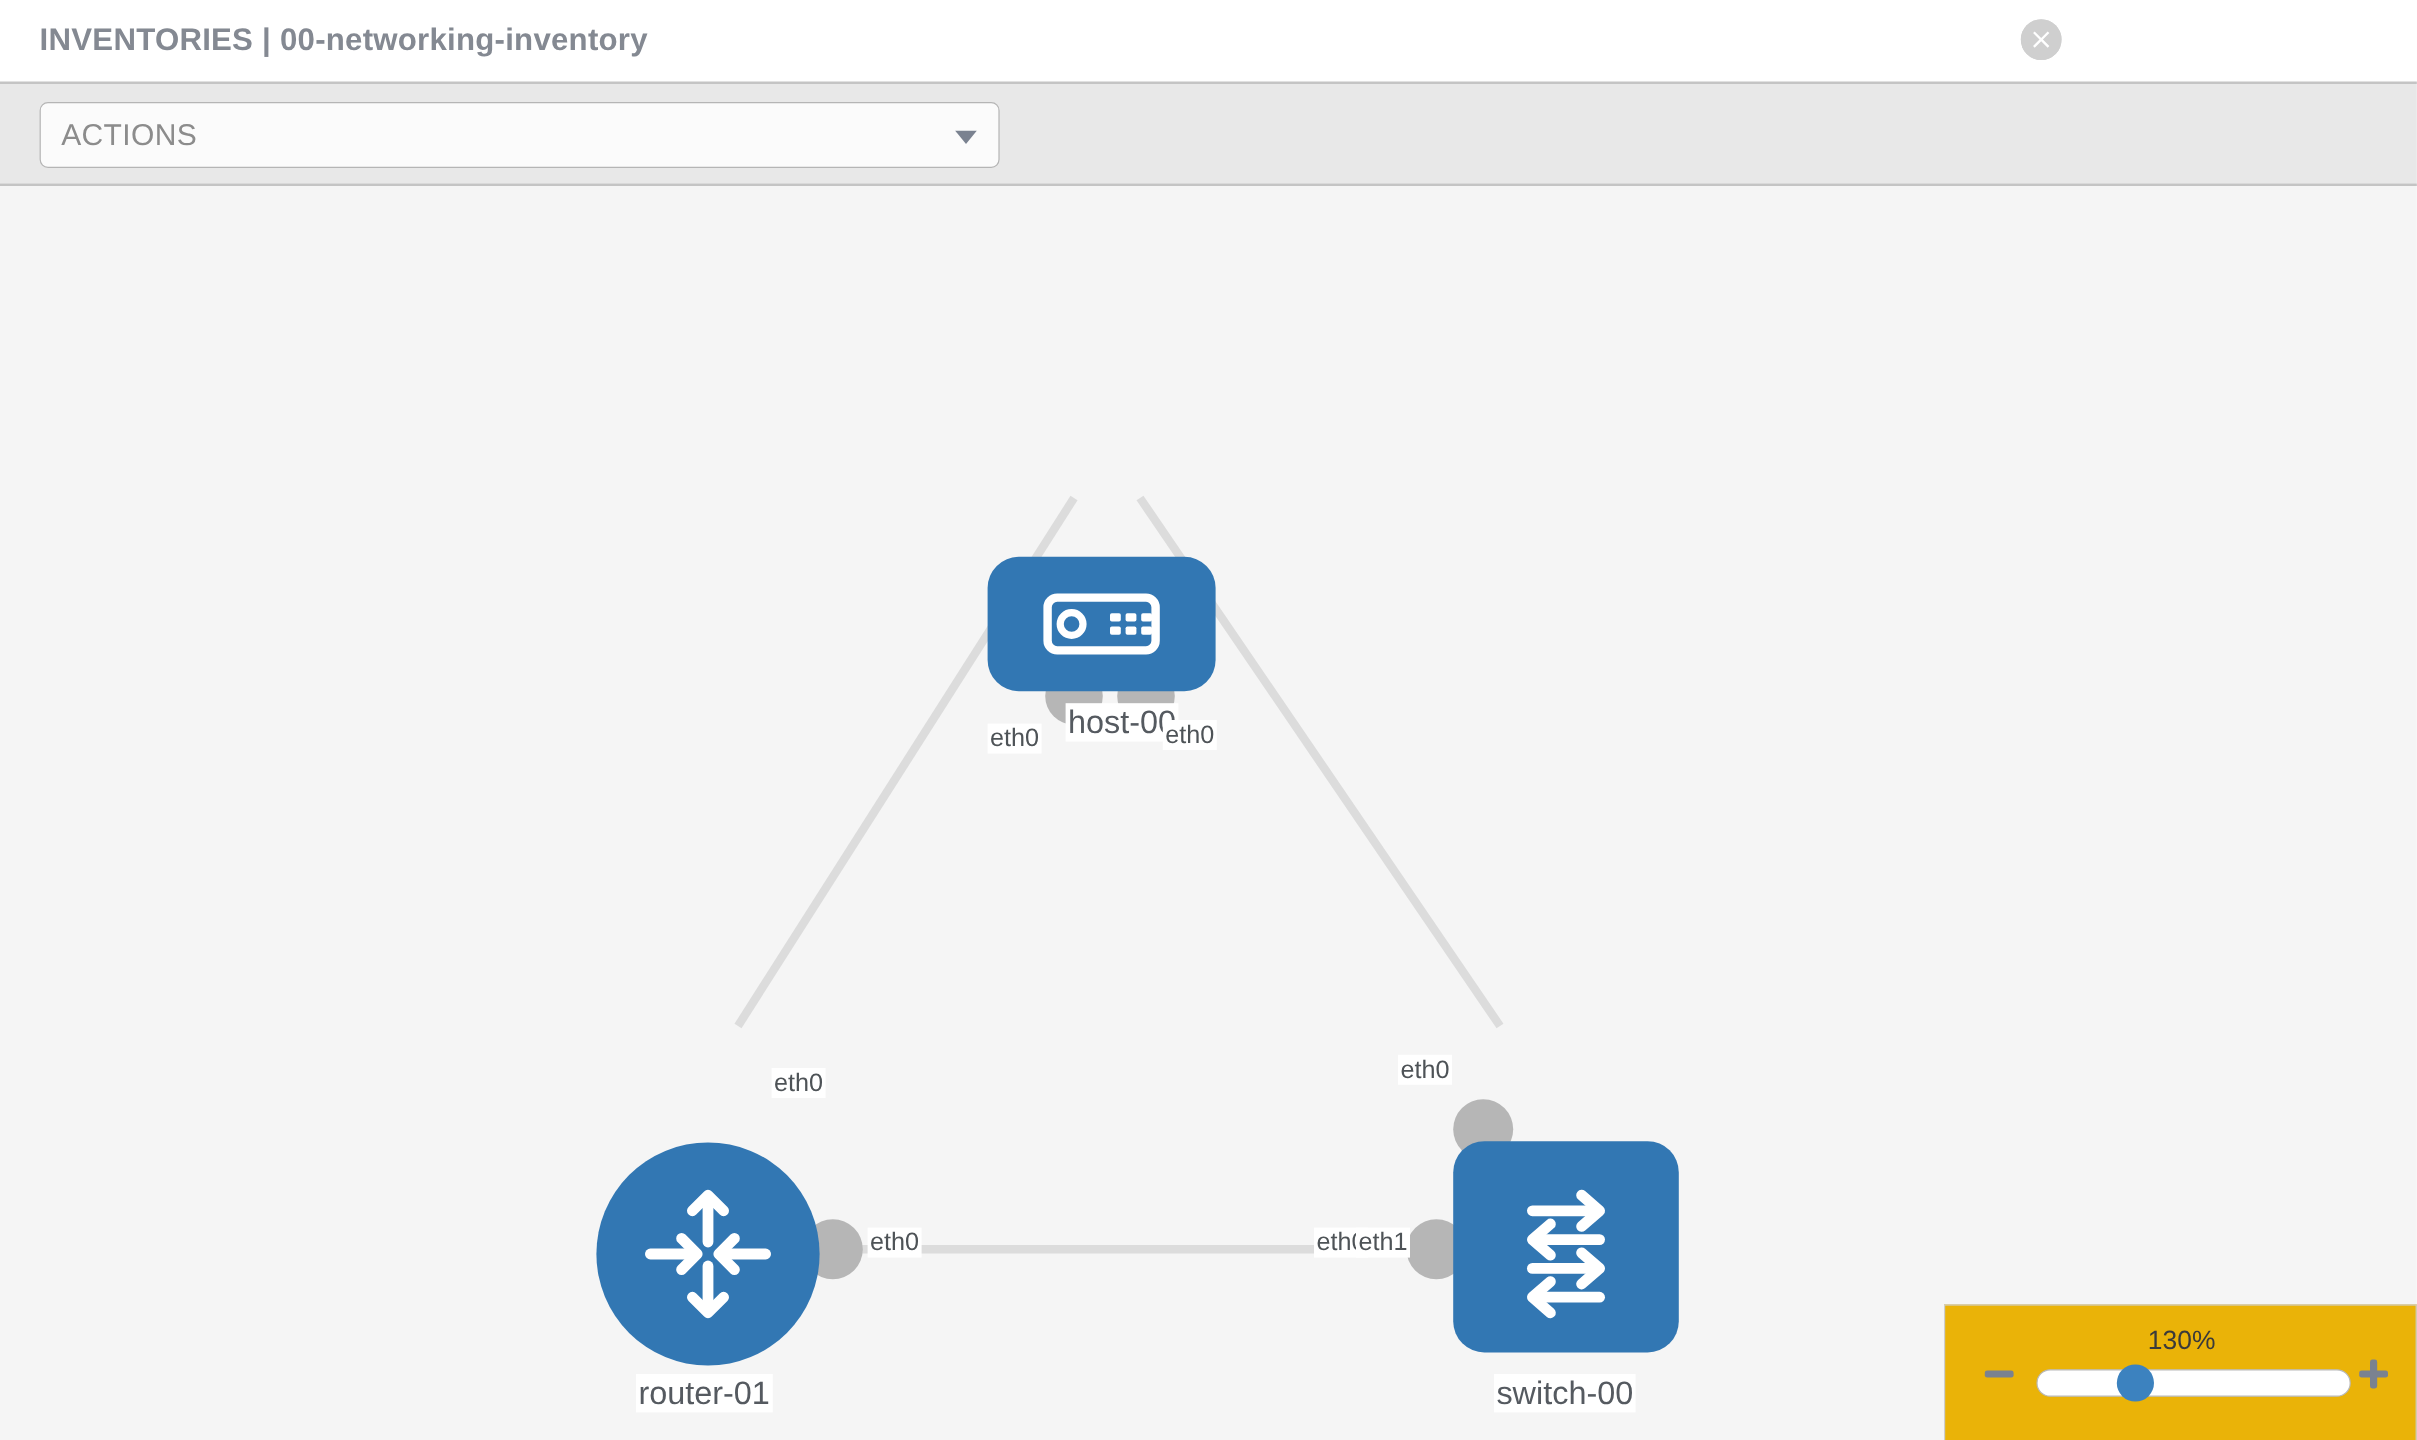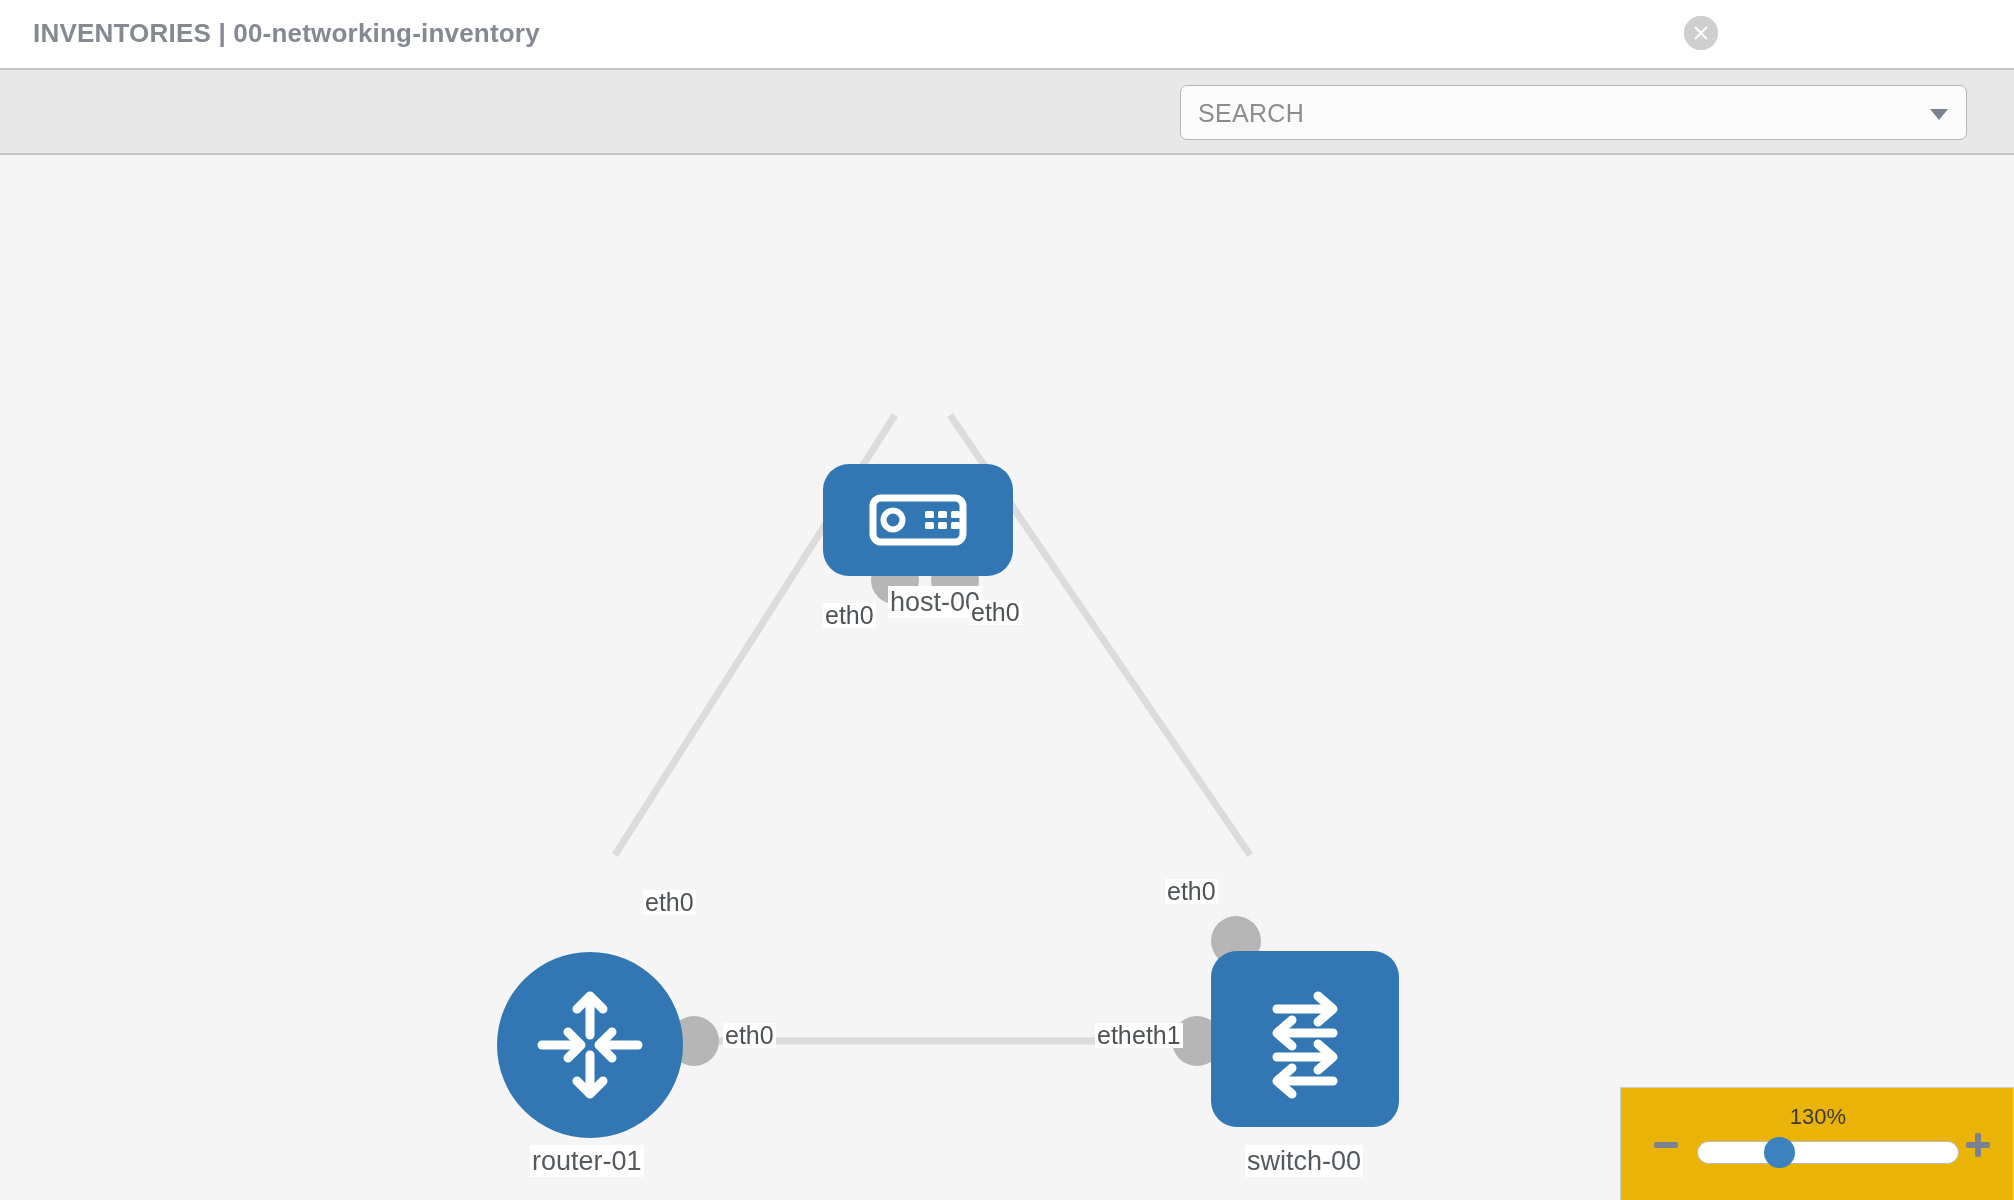--- a/index.html
+++ b/index.html
@@ -143,21 +143,21 @@
     font-size: 27px;
     line-height: 32px;
     white-space: nowrap;
     padding: 0 2px;
     cursor: pointer;
   }
   .iface-label {
     position: absolute;
     background: #ffffff;
     color: #4e5357;
-    font-size: 25px;
+    font-size: 21px;
     line-height: 25px;
     white-space: nowrap;
     padding: 0 2px;
   }
 
   
   .zoom-widget {
     position: absolute;
     left: 1620px;
     top: 1087px;
@@ -216,44 +216,44 @@
   <div class="close-btn">
     <svg width="34" height="34" viewBox="0 0 34 34" aria-hidden="true">
       <circle cx="17" cy="17" r="17" fill="#cfcfcf"></circle>
       <path d="M11.6 10.2 L17 15.6 L22.4 10.2 L23.8 11.6 L18.4 17 L23.8 22.4 L22.4 23.8 L17 18.4 L11.6 23.8 L10.2 22.4 L15.6 17 L10.2 11.6 Z" fill="#ffffff"></path>
     </svg>
   </div>
 </div>
 
 <div class="toolbar">
 
+  <div class="actions-select">
+    <span class="lbl">ACTIONS</span>
+    <span class="caret"></span>
+  </div>
 
   <div class="tool-icon wrench">
     <svg width="40" height="40" viewBox="0 0 40 40" aria-hidden="true">
       <g fill="#868c96">
         <path d="M29.6 6.4 c-4.6 -1.6 -9.6 1.8 -9.6 7.0 0 1.0 0.2 1.9 0.5 2.7 L7.6 28.6 c-1.3 1.3 -1.3 3.4 0 4.7 1.3 1.3 3.4 1.3 4.7 0 L25.2 20.4 c0.9 0.4 1.9 0.6 3.0 0.6 4.2 0 7.6 -3.4 7.6 -7.6 0 -1.3 -0.3 -2.5 -0.9 -3.5 l-4.3 4.3 -3.9 -0.8 -0.8 -3.9 4.3 -4.3 z M10.0 31.6 a1.7 1.7 0 1 1 0 -3.4 1.7 1.7 0 0 1 0 3.4 z"></path>
       </g>
     </svg>
   </div>
 
   <div class="tool-icon key">
     <svg width="40" height="40" viewBox="0 0 40 40" aria-hidden="true">
       <g fill="none" stroke="#868c96" stroke-width="3.4" stroke-linecap="round">
         <circle cx="14.5" cy="14.5" r="6.6"></circle>
         <path d="M19.3 19.3 L33.0 32.2"></path>
         <path d="M28.0 27.2 L31.6 23.7"></path>
         <path d="M32.3 31.4 L35.3 28.4"></path>
       </g>
     </svg>
   </div>
 
-  <div class="search-select">
-    <span class="lbl">SEARCH</span>
-    <span class="caret"></span>
-  </div>
 </div>
 
 <div class="canvas">
 
   <svg id="topology-svg" viewBox="0 0 2014 1045" aria-hidden="true">
     <defs>
 
       <g id="glyph-server">
         <rect x="-45" y="-22" width="90" height="44" rx="8" ry="8" fill="none" stroke="#ffffff" stroke-width="7"></rect>
         <circle cx="-25" cy="0" r="9.5" fill="none" stroke="#ffffff" stroke-width="6"></circle>

